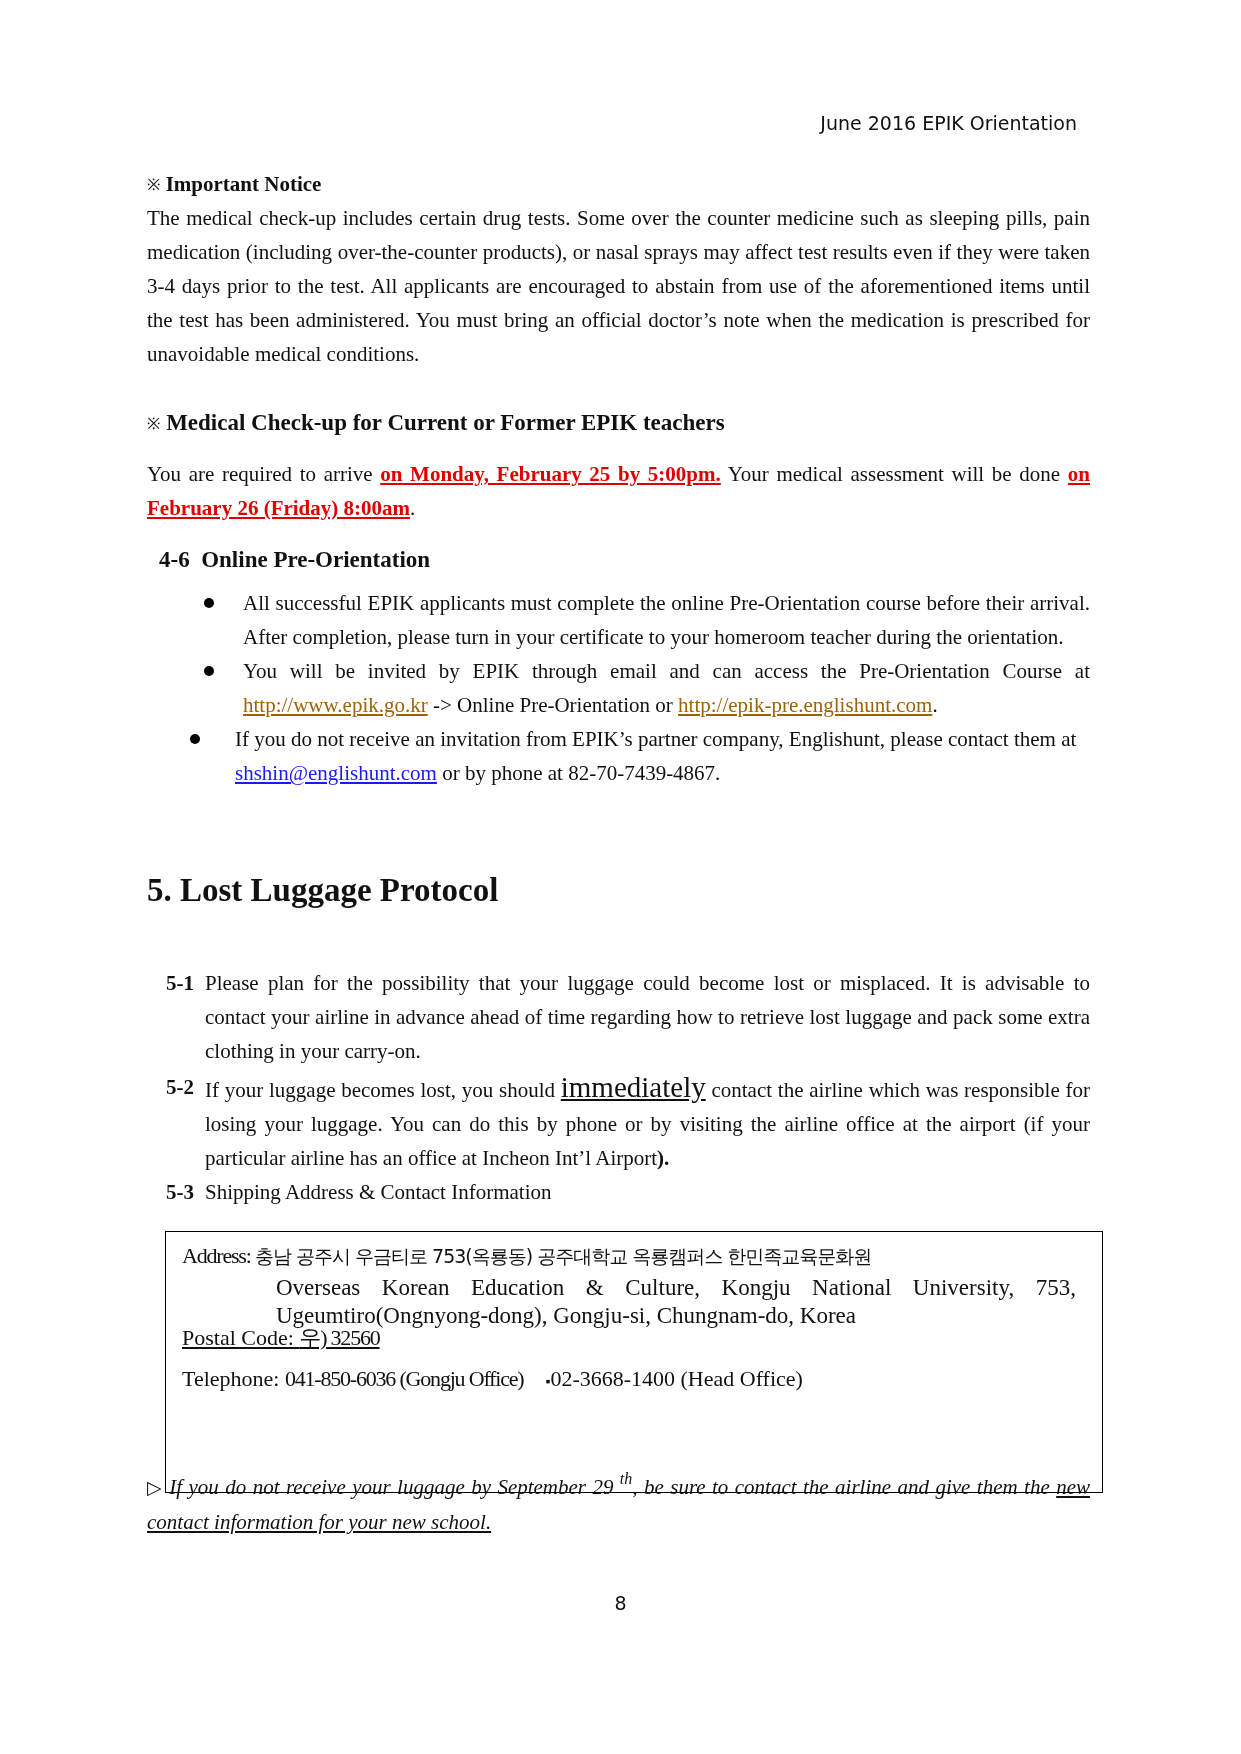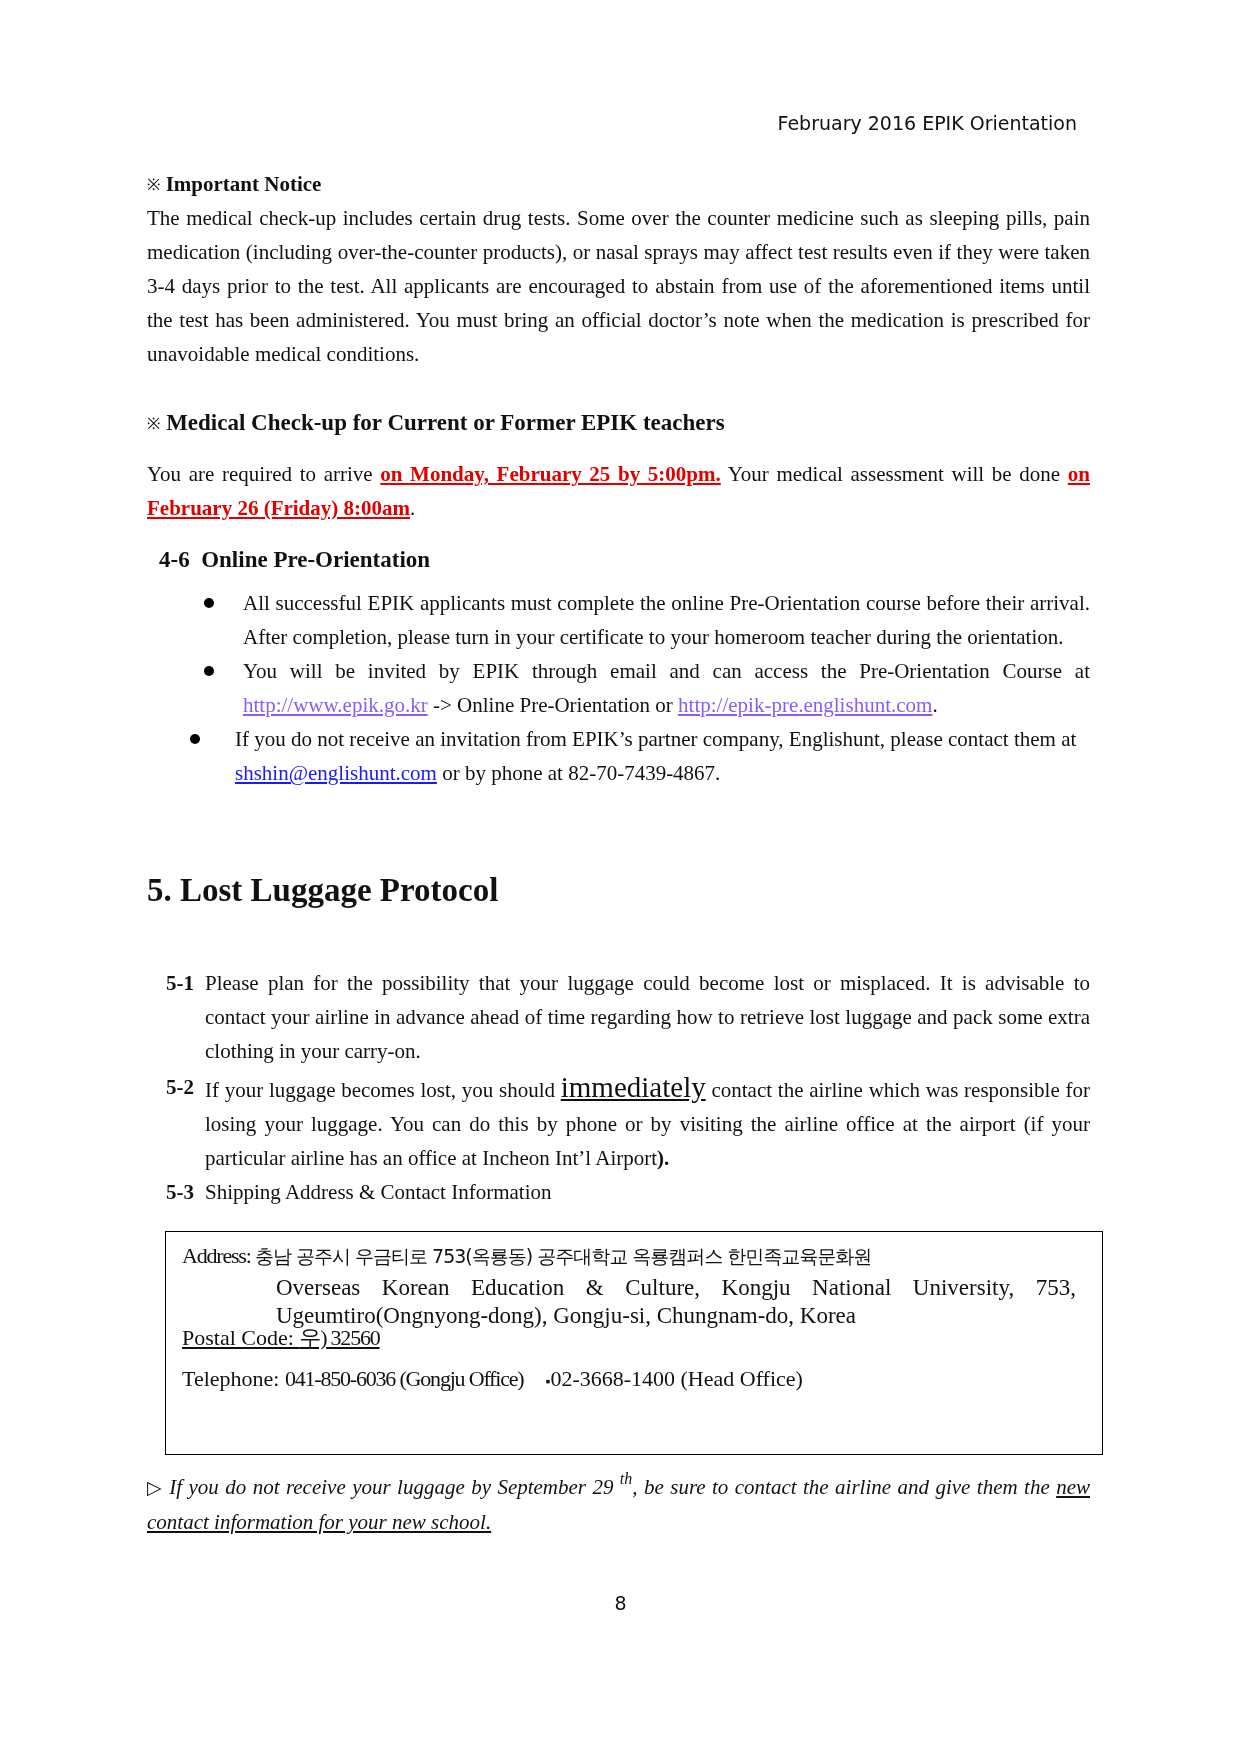--- a/index.html
+++ b/index.html
@@ -7,39 +7,39 @@
     .page-header { position: absolute; top: 112px; right: 164px; font-family: "DejaVu Sans", sans-serif; font-size: 19px; color: #111; }
     .block { position: absolute; left: 147px; width: 943px; }
     .p { font-size: 21px; line-height: 34px; text-align: justify; margin: 0; }
     .h-notice { font-size: 21px; font-weight: bold; line-height: 28px; margin: 0; }
     .h-medical { font-size: 23px; font-weight: bold; line-height: 30px; margin: 0; font-family: Liberation Serif, serif; }
     .ref { font-size: 16px; font-weight: normal; vertical-align: 1px; }
     .red-u { color: #e00000; font-weight: bold; text-decoration: underline; }
     .sub-h { font-size: 23px; font-weight: bold; margin: 0; line-height: 28px; }
     .bullet { position: relative; font-size: 21px; line-height: 34px; text-align: justify; margin: 0; }
     .bullet .dot { position: absolute; width: 10px; height: 10px; border-radius: 50%; background: #000; }
-    a.link { color: #8b5cf6; text-decoration: underline; }
+    a.link { color: #a16207; text-decoration: underline; }
     a.mail { color: #1a1aff; text-decoration: underline; }
     .h-section { font-size: 33px; font-weight: bold; margin: 0; line-height: 40px; }
     .num-item { position: relative; font-size: 21px; line-height: 34px; text-align: justify; margin: 0; padding-left: 58px; }
     .num-item .num { position: absolute; left: 19px; top: 0; font-weight: bold; }
     .imm { font-size: 29px; font-weight: normal; text-decoration: underline; }
-    .box { position: absolute; left: 165px; top: 1231px; width: 938px; height: 224px; border: 1.5px solid #000; box-sizing: border-box; }
+    .box { position: absolute; left: 165px; top: 1231px; width: 938px; height: 262px; border: 1.5px solid #000; box-sizing: border-box; }
     .box-line { position: absolute; left: 16px; font-size: 22px; line-height: 28px; white-space: nowrap; }
     .box-indent { position: absolute; left: 110px; width: 800px; font-size: 23px; line-height: 28px; text-align: justify; }
     .tight { letter-spacing: -1.2px; }
     .tri { font-style: normal; font-size: 19px; }
     .note { font-size: 21px; line-height: 34px; font-style: italic; margin: 0; text-align: justify; }
     .sup { font-size: 16px; vertical-align: 10px; }
     .page-num { position: absolute; top: 1592px; left: 0; width: 1241px; text-align: center; font-family: "DejaVu Sans", sans-serif; font-size: 19px; }
   </style>
 </head>
 <body>
 
-<div class="page-header">February 2016 EPIK Orientation</div>
+<div class="page-header">June 2016 EPIK Orientation</div>
 
 <div class="block" style="top:170px;">
   <p class="h-notice">
     <span class="ref">※</span>
     <span>Important Notice</span>
   </p>
   <p class="p" style="margin-top:2px;">The medical check-up includes certain drug tests. Some over the counter medicine such as sleeping pills, pain medication (including over-the-counter products), or nasal sprays may affect test results even if they were taken 3-4 days prior to the test. All applicants are encouraged to abstain from use of the aforementioned items until the test has been administered. You must bring an official doctor’s note when the medication is prescribed for unavoidable medical conditions.</p>
 </div>
 
 <div class="block" style="top:408px;">

